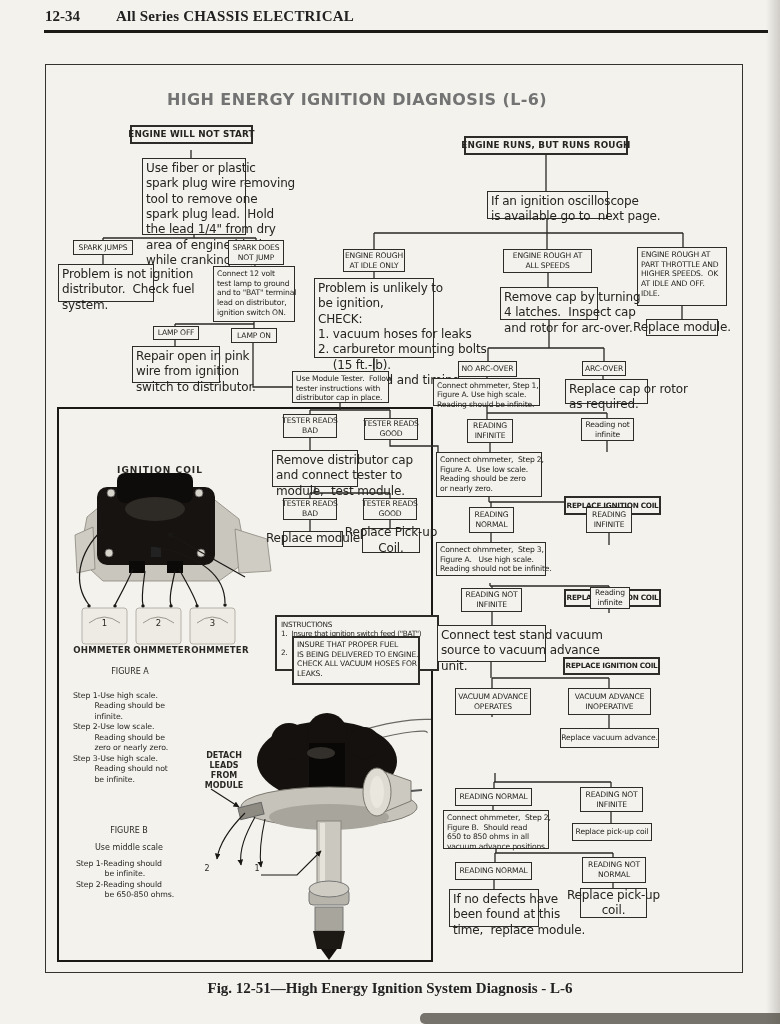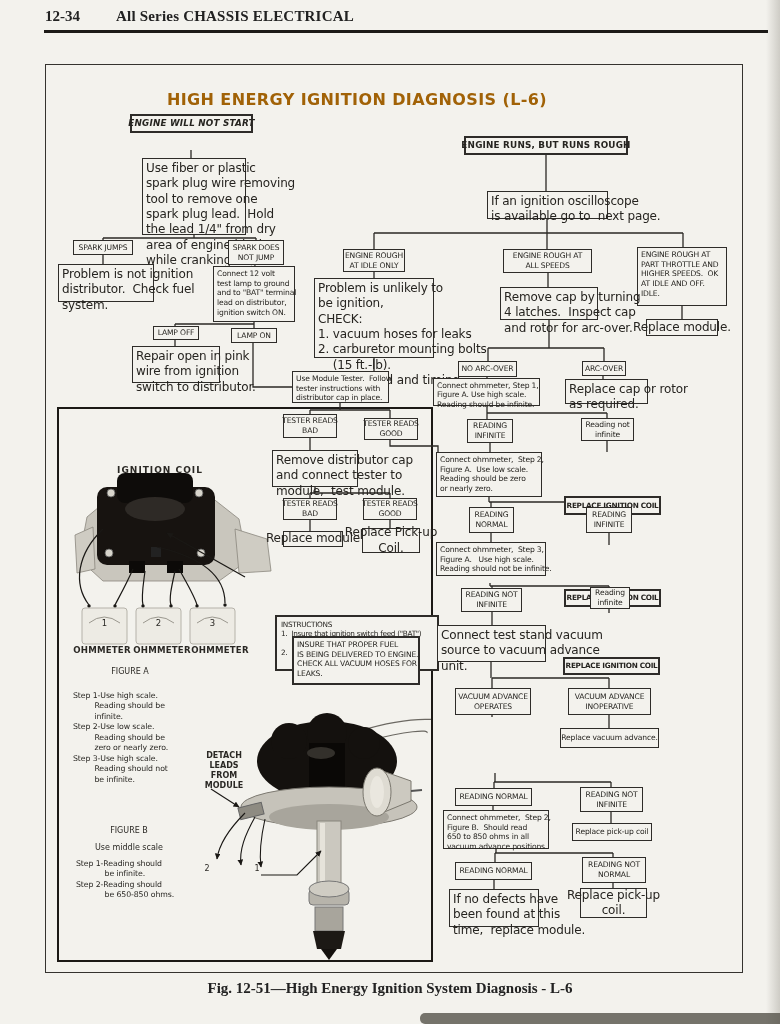--- a/index.html
+++ b/index.html
@@ -25,21 +25,21 @@
 <body>
 
 <div class="page">
 
   <div class="abs serif bold" style="left:45px;top:8px;font-size:15px;">12-34</div>
   <div class="abs serif bold" style="left:116px;top:8px;font-size:15px;letter-spacing:0.2px;">All Series CHASSIS ELECTRICAL</div>
   <div class="abs" style="left:44px;top:30px;width:724px;height:2.5px;background:#1c1a17;"></div>
 
   <div class="abs" style="left:45px;top:64px;width:696px;height:907px;border:1.5px solid #35332f;"></div>
 
-  <div class="abs bold" style="left:45px;top:90px;width:624px;text-align:center;font-size:16px;letter-spacing:0.4px;color:#a16207;">HIGH ENERGY IGNITION DIAGNOSIS (L-6)</div>
+  <div class="abs bold" style="left:45px;top:90px;width:624px;text-align:center;font-size:16px;letter-spacing:0.4px;color:#737373;">HIGH ENERGY IGNITION DIAGNOSIS (L-6)</div>
 
   <div class="abs" style="left:57px;top:407px;width:376px;height:555px;border:2.4px solid #1b1915;box-sizing:border-box;"></div>
 
   <svg style="left:59px;top:409px;" width="372" height="551" viewBox="0 0 372 551">
     <defs>
       <marker id="ah" markerWidth="7" markerHeight="7" refX="5" refY="2.6" orient="auto">
         <path d="M0,0 L5.5,2.6 L0,5.2 z" fill="#1a1815"></path>
       </marker>
     </defs>
 
@@ -144,21 +144,21 @@
       M490,583 L490,586  M490,586 L609,586  M492,586 L492,588  M609,586 L609,587
       M492,612 L492,625  M609,609 L609,613
       M491,662 L491,678  M492,678 L609,678  M492,678 L492,688  M609,678 L609,688
       M492,715 L492,717  M609,715 L609,728
       M495,773 L495,782  M494,782 L611,782  M494,782 L494,788  M611,782 L611,787
       M493,806 L493,810  M611,812 L611,823
       M496,849 L496,853  M495,853 L613,853  M495,853 L495,862  M613,853 L613,857
       M494,880 L494,889  M613,883 L613,892"></path>
   </svg>
 
-  <div class="box c hdr" style="left:130px;top:114px;width:123px;height:19px;font-style:italic;">ENGINE WILL NOT START</div>
+  <div class="box c hdr" style="left:130px;top:125px;width:123px;height:19px;">ENGINE WILL NOT START</div>
   <div class="box" style="left:142px;top:158px;width:104px;height:77px;">Use fiber or plastic
 spark plug wire removing
 tool to remove one
 spark plug lead.  Hold
 the lead 1/4" from dry
 area of engine block
 while cranking engine.</div>
   <div class="box c sm" style="left:73px;top:240px;width:60px;height:15px;">SPARK JUMPS</div>
   <div class="box c sm" style="left:228px;top:240px;width:56px;height:25px;">SPARK DOES
 NOT JUMP</div>

